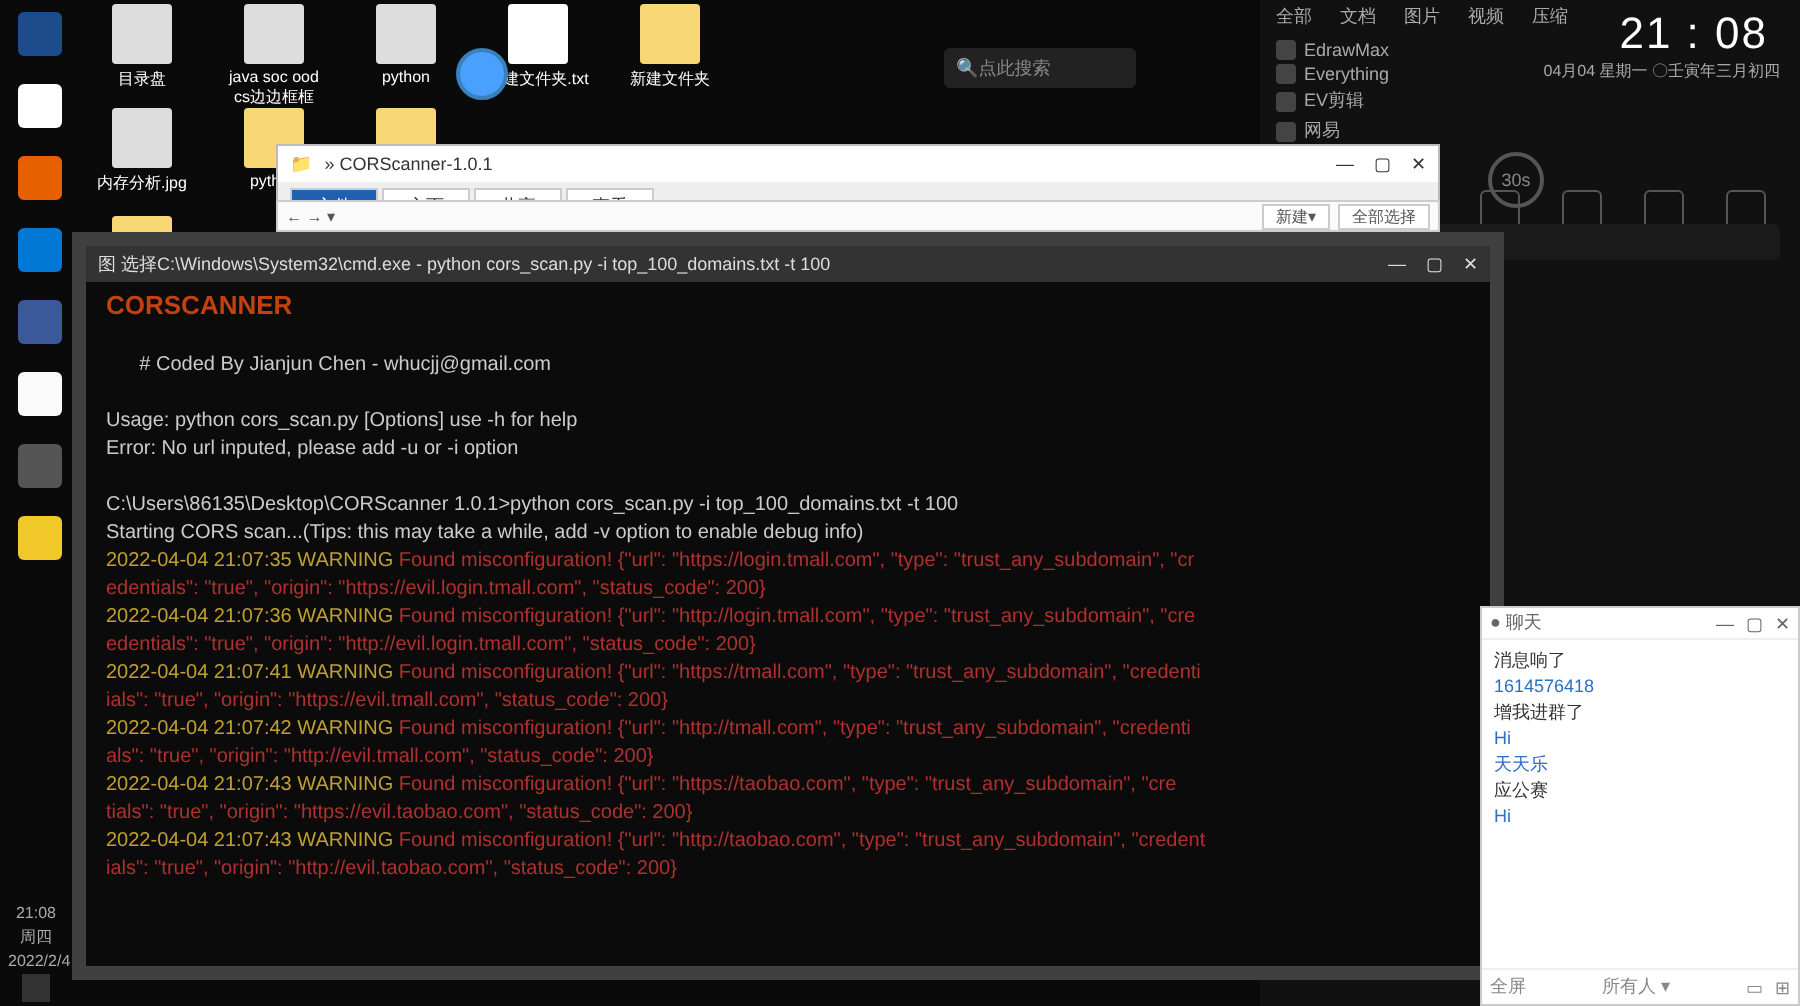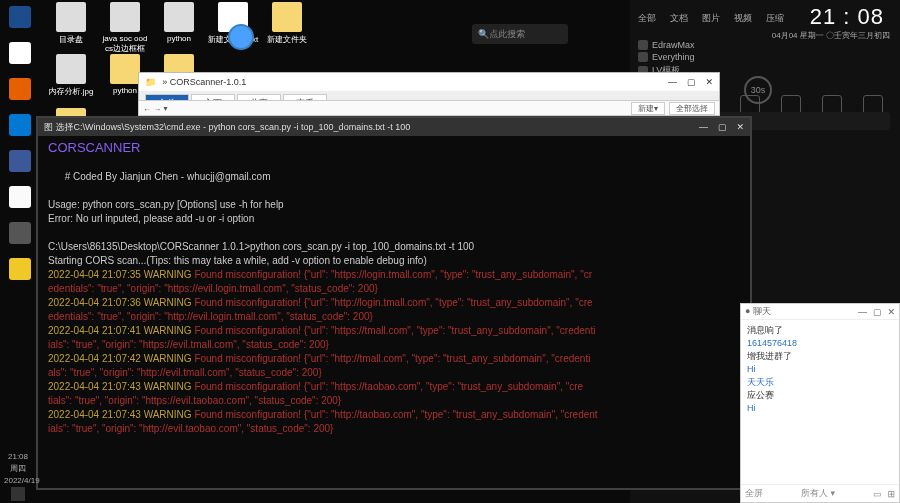--- a/index.html
+++ b/index.html
@@ -12,33 +12,33 @@
 .di.edge{background:#1c4c8c;}
 .di.chrome{background:#fff;}
 .di.ff{background:#e66000;}
 .di.vscode{background:#0078d4;}
 .di.blue{background:#3b5998;}
 .di.white{background:#fafafa;}
 .di.yellow{background:#f0c929;}
 .di.grey{background:#555;}
 
 
-.files{position:absolute;top:2px;left:44px;display:flex;}
+.files{position:absolute;top:2px;left:44px;display:flex;gap:12px;}
 .ficon{width:54px;display:flex;flex-direction:column;align-items:center;gap:2px;color:#fff;font-size:8px;text-align:center;}
 .fthumb{width:30px;height:30px;background:#ddd;border-radius:2px;}
 .fthumb.folder{background:#f7d774;}
 .fthumb.txt{background:#fff;}
 
 
 .search-pill{position:absolute;top:24px;left:472px;width:96px;height:20px;background:#222;border-radius:3px;display:flex;align-items:center;padding:0 6px;color:#888;font-size:9px;}
 .circle-btn{position:absolute;top:24px;left:228px;width:26px;height:26px;border-radius:50%;background:#4aa0ff;border:2px solid #3a7fbe;}
 
 
 .right-panel{position:absolute;top:0;right:0;width:270px;height:100%;background:#111;}
-.rp-menu{display:flex;gap:14px;padding:12px 8px;color:#aaa;font-size:9px;}
+.rp-menu{display:flex;gap:14px;padding:2px 8px;color:#aaa;font-size:9px;}
 .rp-list{padding:2px 8px;font-size:9px;color:#aaa;}
 .rp-list .row{display:flex;align-items:center;gap:4px;padding:1px 0;}
 .rp-list .sq{width:10px;height:10px;background:#444;border-radius:2px;}
 .clock{position:absolute;top:4px;right:10px;text-align:right;}
 .clock .time{font-size:22px;color:#fff;letter-spacing:1px;}
 .clock .date{font-size:8px;color:#aaa;}
 .rp-tools{position:absolute;top:72px;right:0;width:270px;display:flex;justify-content:space-around;padding:4px 8px;}
 .tool{display:flex;flex-direction:column;align-items:center;gap:2px;font-size:8px;color:#888;margin-top:19px;}
 .tool .tc{width:20px;height:20px;border:1px solid #555;border-radius:3px;}
 .rp-search{position:absolute;top:112px;right:10px;width:250px;height:18px;background:#1a1a1a;border-radius:3px;display:flex;align-items:center;padding:0 6px;color:#666;font-size:9px;}
@@ -46,25 +46,25 @@
 
 
 .explorer{position:absolute;top:72px;left:138px;width:582px;height:44px;background:#f5f5f5;border:1px solid #bbb;}
 .ex-title{height:18px;display:flex;align-items:center;gap:6px;padding:0 6px;background:#fff;font-size:9px;color:#333;}
 .ex-tabs{height:24px;display:flex;align-items:center;gap:2px;padding:0 6px;background:#eee;}
 .ex-tab{padding:2px 12px;font-size:9px;background:#fff;border:1px solid #ccc;color:#333;}
 .ex-addr{position:absolute;top:100px;left:138px;width:582px;height:16px;background:#fafafa;border:1px solid #ccc;display:flex;align-items:center;font-size:8px;color:#555;padding:0 4px;gap:4px;}
 .ex-sel{padding:0 6px;border:1px solid #ccc;background:#fff;}
 
 
-.term{position:absolute;top:116px;left:36px;width:716px;height:374px;background:#0b0b0b;border:2px solid #404040;font-family:Consolas,monospace;}
+.term{position:absolute;top:116px;left:36px;width:716px;height:374px;background:#0b0b0b;border:7px solid #404040;font-family:Consolas,monospace;}
 .term-title{height:18px;background:#333;display:flex;align-items:center;justify-content:space-between;padding:0 6px;font-size:9px;color:#ddd;}
 .term-ctrls{display:flex;gap:10px;}
 .term-body{padding:6px 10px;font-size:10px;line-height:14px;white-space:pre;overflow:hidden;color:#ccc;}
-.ascii{color:#8b5cf6;font-weight:normal;font-size:13px;letter-spacing:0;line-height:11px;text-align:center;}
+.ascii{color:#c2410c;font-weight:bold;font-size:13px;letter-spacing:0;line-height:11px;text-align:center;}
 .tw{color:#ccc;}
 .ty{color:#c0a030;}
 .tr{color:#b03030;}
 
 
 .chat{position:absolute;bottom:0;right:0;width:160px;height:200px;background:#fff;border:1px solid #ccc;display:flex;flex-direction:column;font-size:9px;color:#333;}
 .chat-title{height:16px;display:flex;align-items:center;justify-content:space-between;padding:0 4px;border-bottom:1px solid #eee;color:#666;gap:16px;}
 .chat-body{flex:1;padding:4px 6px;line-height:13px;}
 .chat-body .blue{color:#2a6fc9;}
 .chat-foot{height:18px;border-top:1px solid #eee;display:flex;align-items:center;justify-content:space-between;padding:0 4px;color:#888;}
@@ -151,24 +151,20 @@
       <span>压缩</span>
     </div>
     <div class="rp-list">
       <div class="row">
           <div class="sq"></div>
           <span>EdrawMax</span>
         </div>
       <div class="row">
           <div class="sq"></div>
           <span>Everything</span>
-        </div>
-      <div class="row">
-          <div class="sq"></div>
-          <span>LV模板</span>
         </div>
       <div class="row">
           <div class="sq"></div>
           <span>EV剪辑</span>
         </div>
       <div class="row">
           <div class="sq"></div>
           <span>网易</span>
         </div>
     </div>
@@ -295,17 +291,17 @@
       <span style="display:flex;gap:6px;">
         <span>▭</span>
         <span>⊞</span>
       </span>
     </div>
   </div>
 
   <div class="taskbar">
     <div class="tb-item">21:08</div>
     <div class="tb-item">周四</div>
-    <div class="tb-item">2022/4/19</div>
+    <div class="tb-item">2022/2/4</div>
     <div class="tb-sq"></div>
   </div>
 
 </div>
 
 </body></html>

